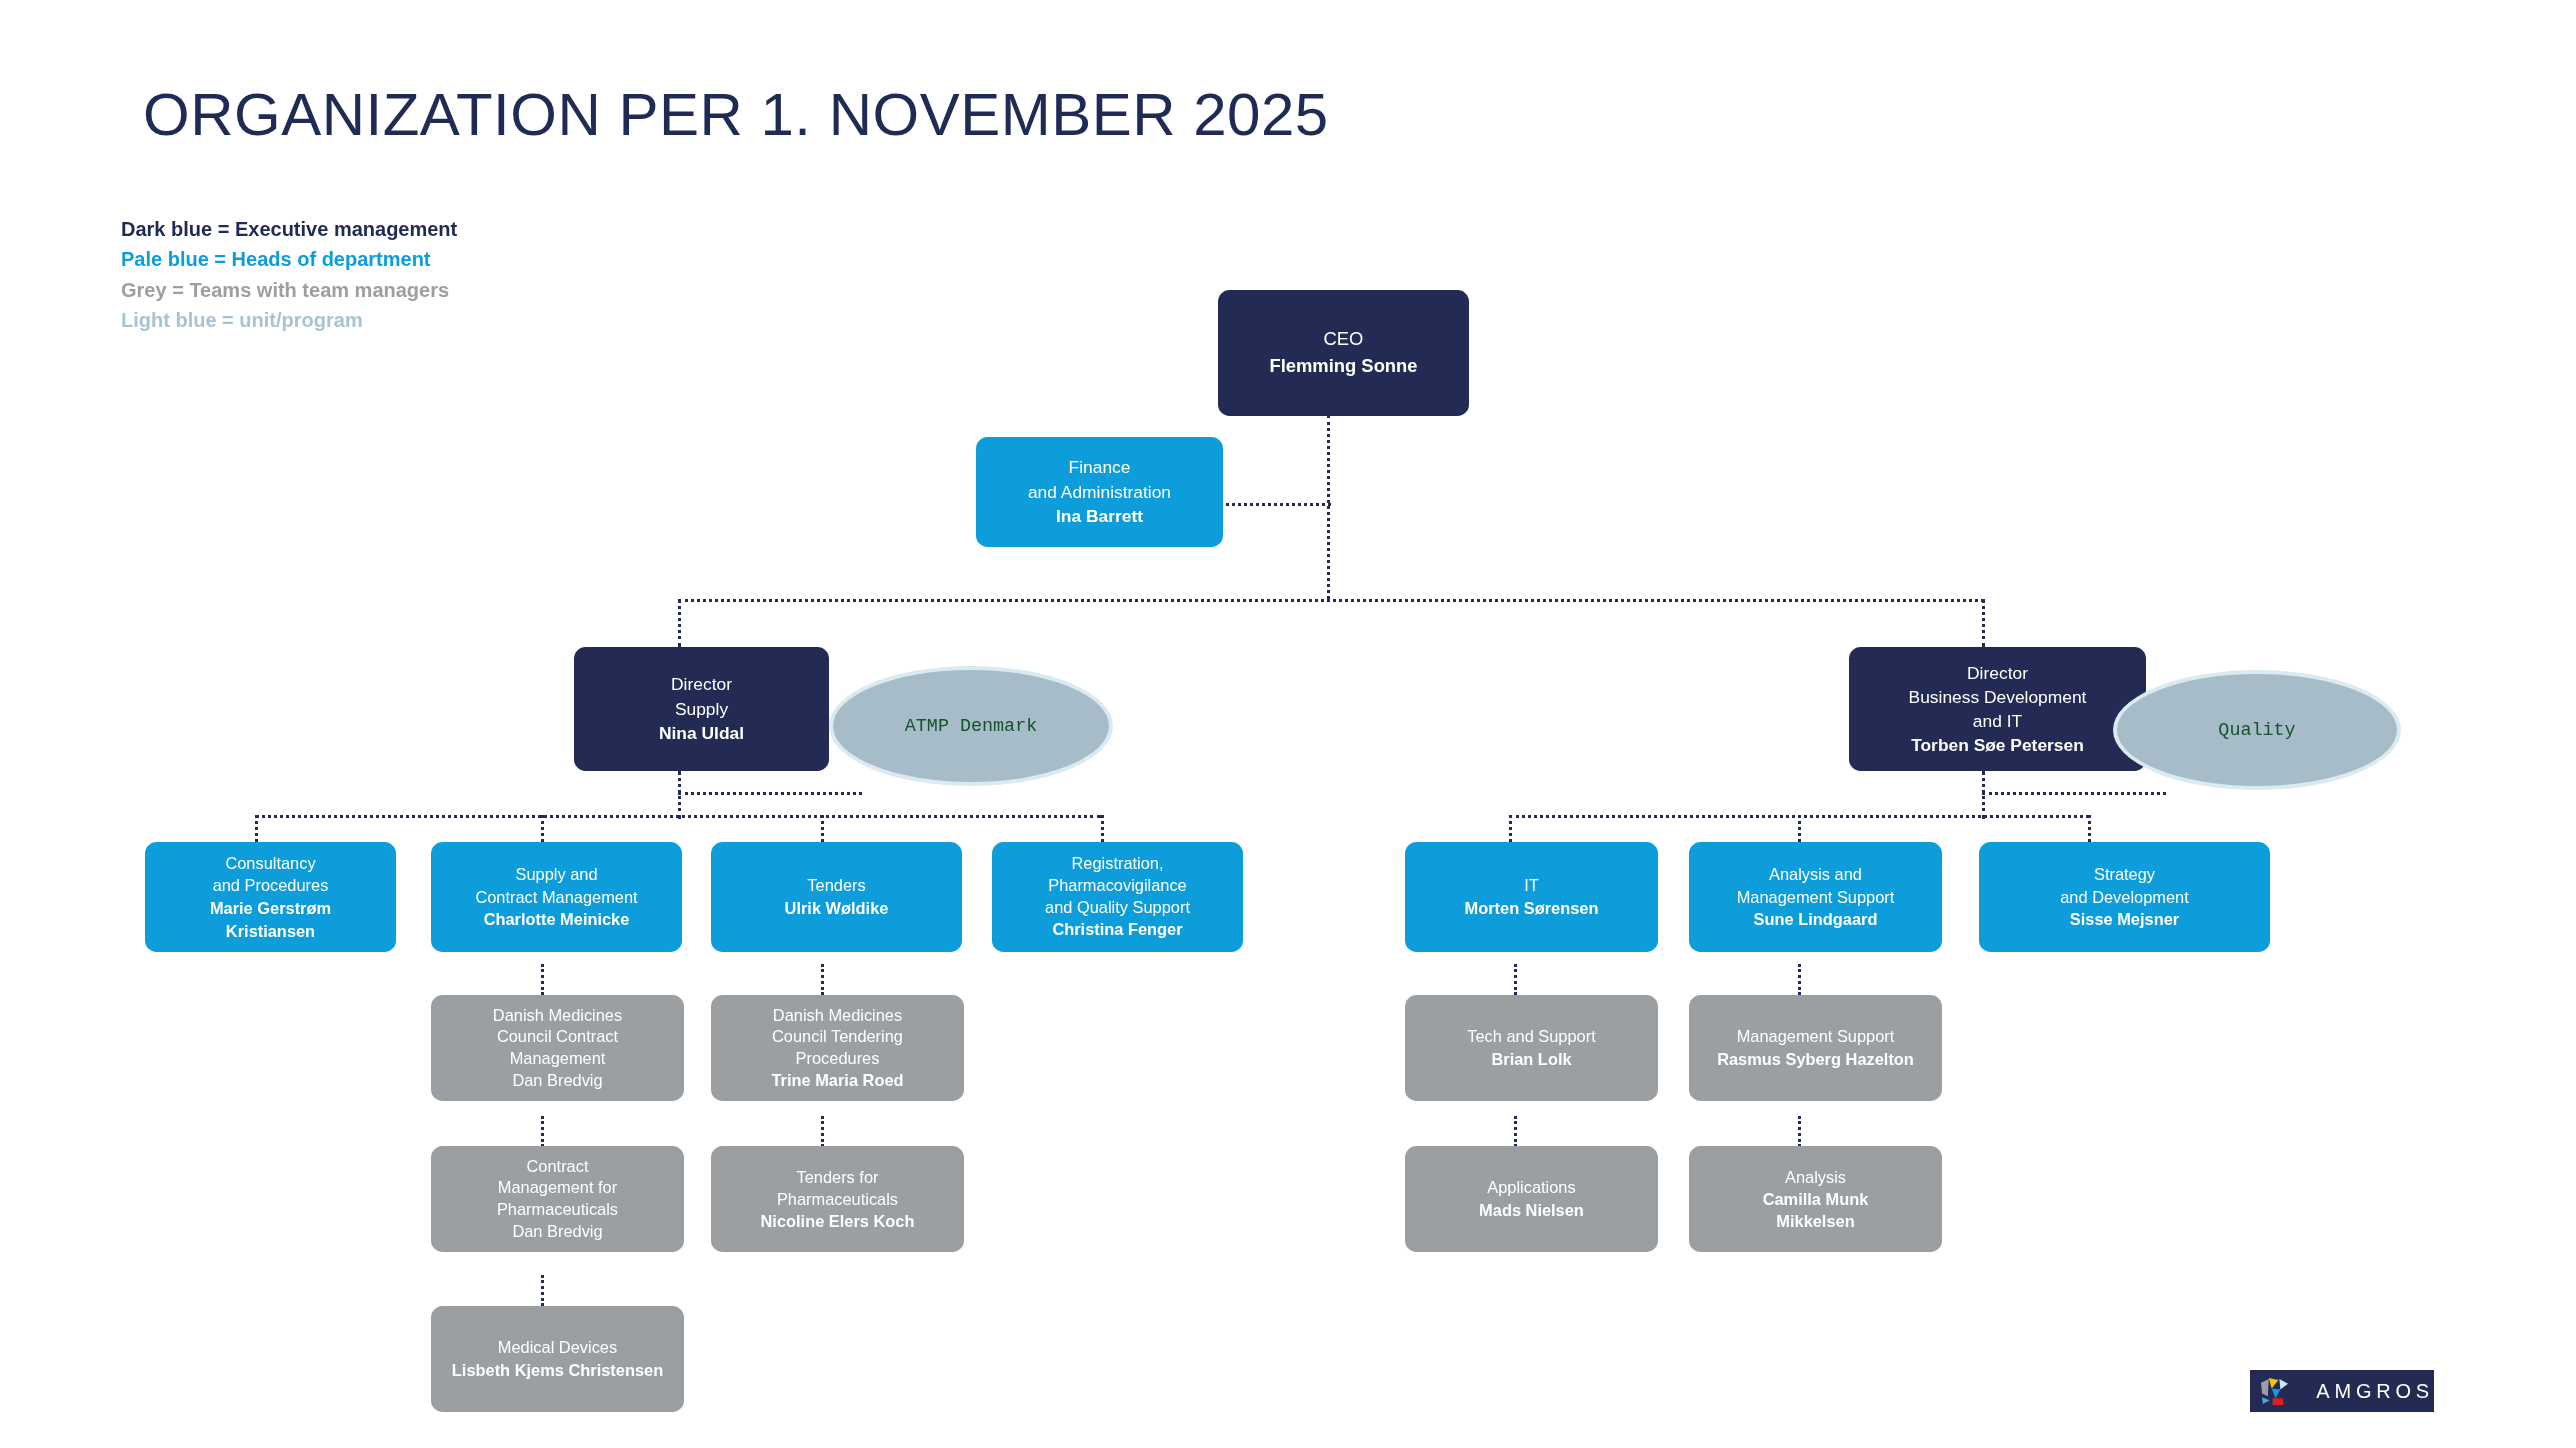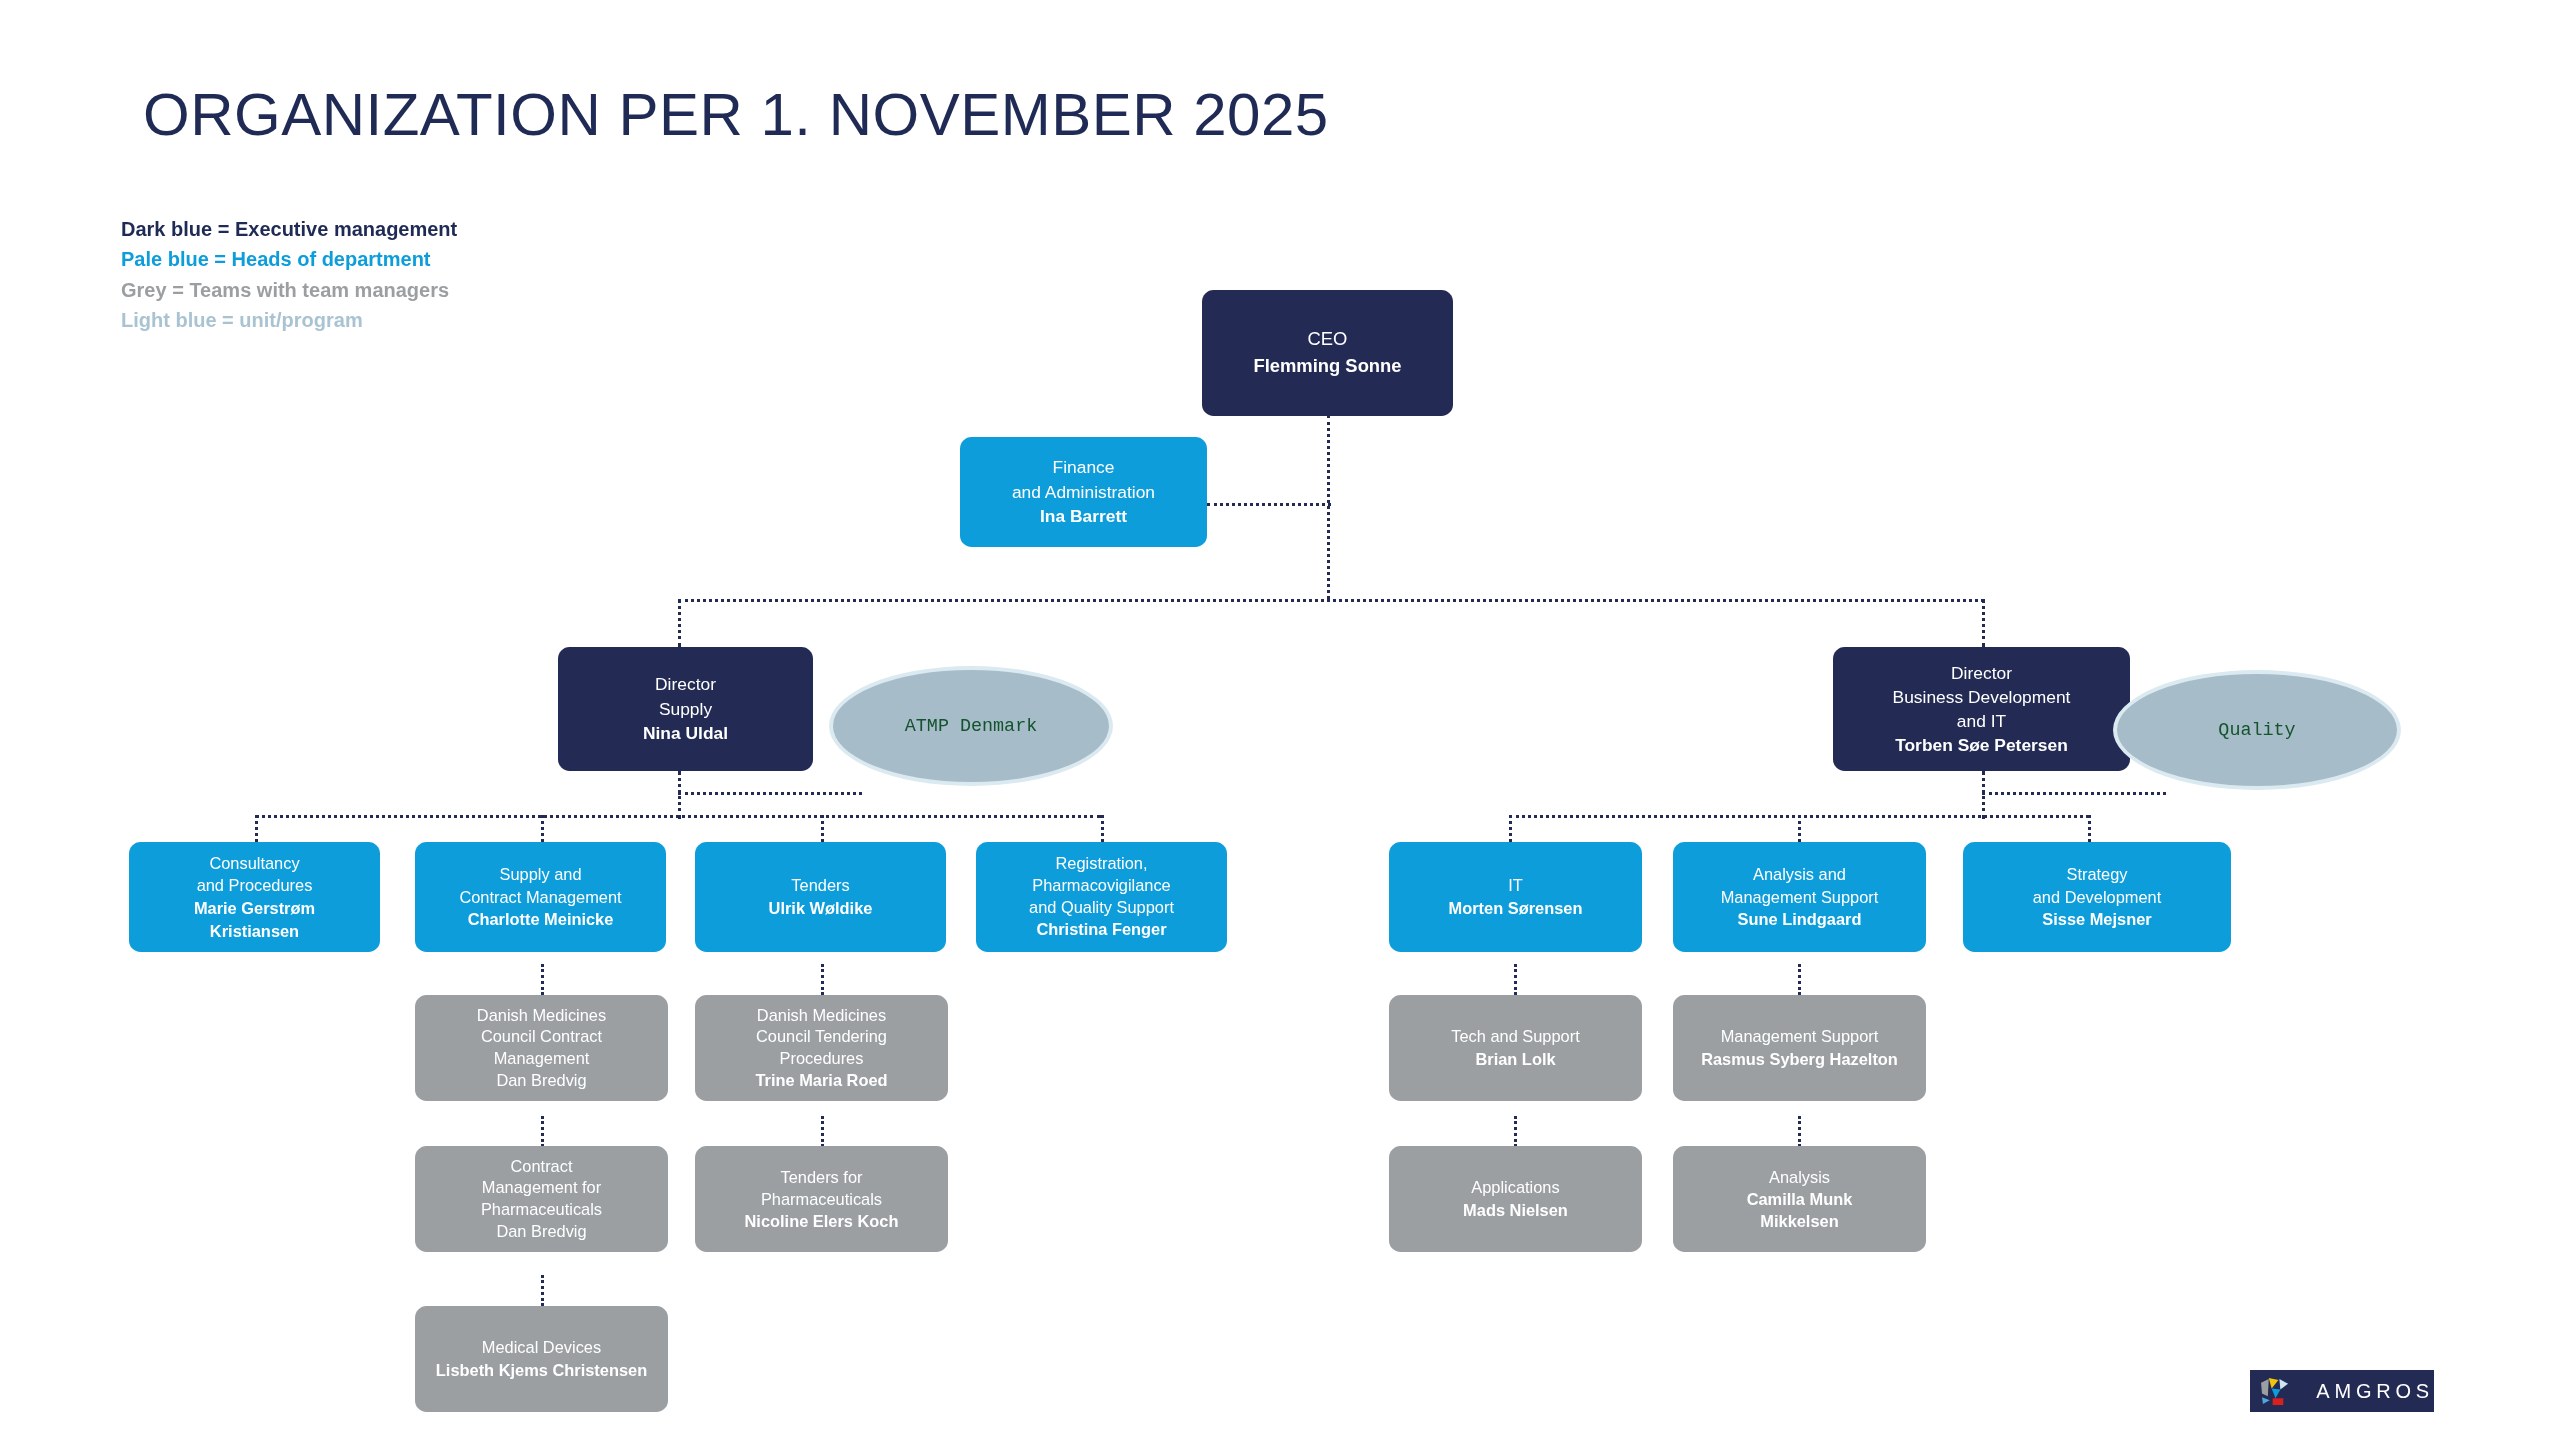--- a/index.html
+++ b/index.html
@@ -16,21 +16,21 @@
   .legend{position:absolute;left:77px;top:214px;line-height:1.52;}
   .legend div{font-size:20px;font-weight:700;white-space:nowrap;margin-left:44px;}
   .lg-dark{color:#1f2a55;}
   .lg-pale{color:#0d9ddb;}
   .lg-grey{color:#9b9fa2;}
   .lg-light{color:#a9c3d2;}
 
   
   .node{position:absolute;box-sizing:border-box;border-radius:11.6px;
         display:flex;align-items:center;justify-content:center;
-        text-align:center;color:#ffffff;padding:3.9px 7.7px;z-index:3;}
+        text-align:center;color:#ffffff;padding:3.9px 7.7px;z-index:3;margin-left:16px;}
   .node .txt{width:100%;}
   .node .unit{display:block;font-weight:400;}
   .node .person{display:block;font-weight:700;}
 
   .n-dark{background:#232b54;}
   .n-pale{background:#0d9ddb;}
   .n-grey{background:#9b9fa2;}
 
   
   .ellipse{position:absolute;border-radius:50%;background:#a6bcc9;
@@ -182,21 +182,21 @@
   </div>
 
   <div class="node n-pale" style="left:1673px; top:842px; width:253px; height:110px; font-size:16.4px; line-height:1.38;">
     <span class="txt">
       <span class="unit">Analysis and</span>
       <span class="unit">Management Support</span>
       <span class="person">Sune Lindgaard</span>
     </span>
   </div>
 
-  <div class="node n-pale" style="left:1963px; top:842px; width:268px; height:110px; font-size:16.4px; line-height:1.38;">
+  <div class="node n-pale" style="left:1963px; top:842px; width:291px; height:110px; font-size:16.4px; line-height:1.38;">
     <span class="txt">
       <span class="unit">Strategy</span>
       <span class="unit">and Development</span>
       <span class="person">Sisse Mejsner</span>
     </span>
   </div>
 
   <div class="node n-grey" style="left:415px; top:995px; width:253px; height:106px; font-size:16.4px; line-height:1.32;">
     <span class="txt">
       <span class="unit">Danish Medicines</span>

